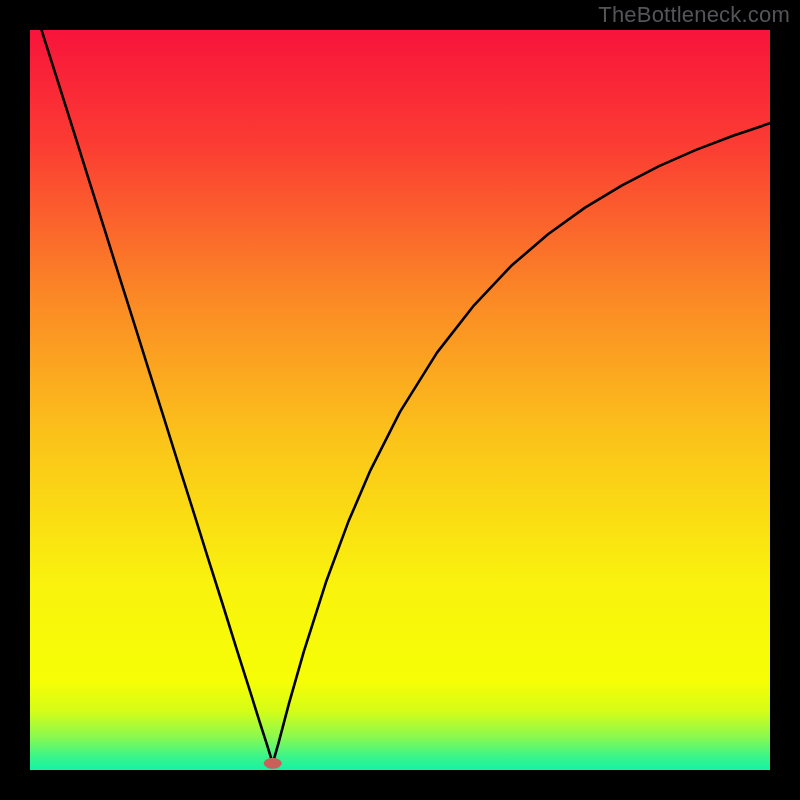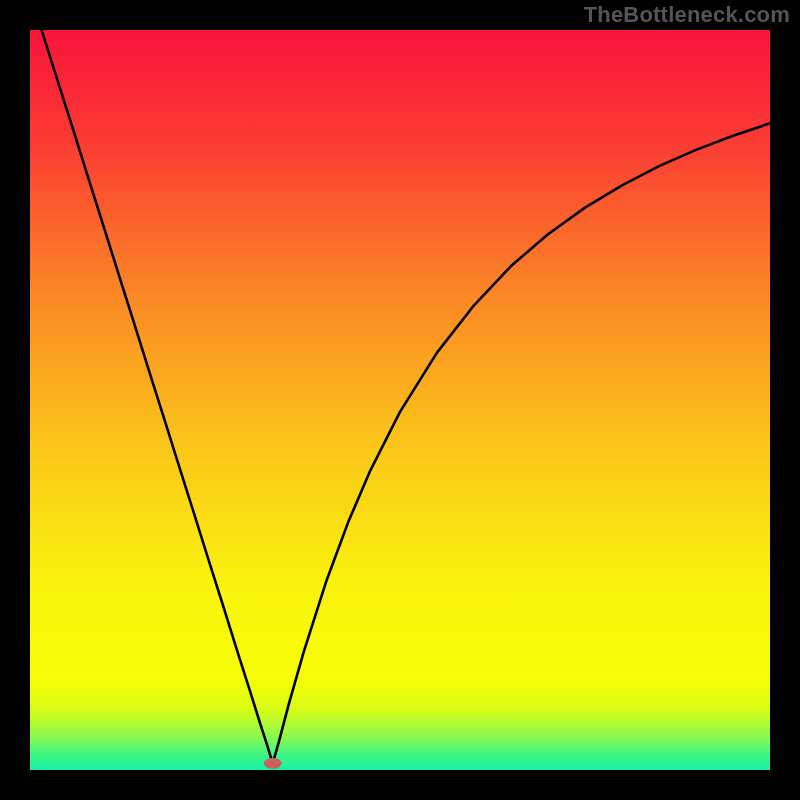--- a/index.html
+++ b/index.html
@@ -16,21 +16,21 @@
     width: 800px;
     height: 800px;
     background: #000;
   }
   .watermark {
     position: absolute;
     top: 2px;
     right: 10px;
     color: #555559;
     font-size: 22px;
-    font-weight: 700;
+    font-weight: 400;
     letter-spacing: 0.2px;
     z-index: 5;
   }
   .plot-area {
     position: absolute;
     left: 30px;
     top: 30px;
     width: 740px;
     height: 740px;
     overflow: hidden;

